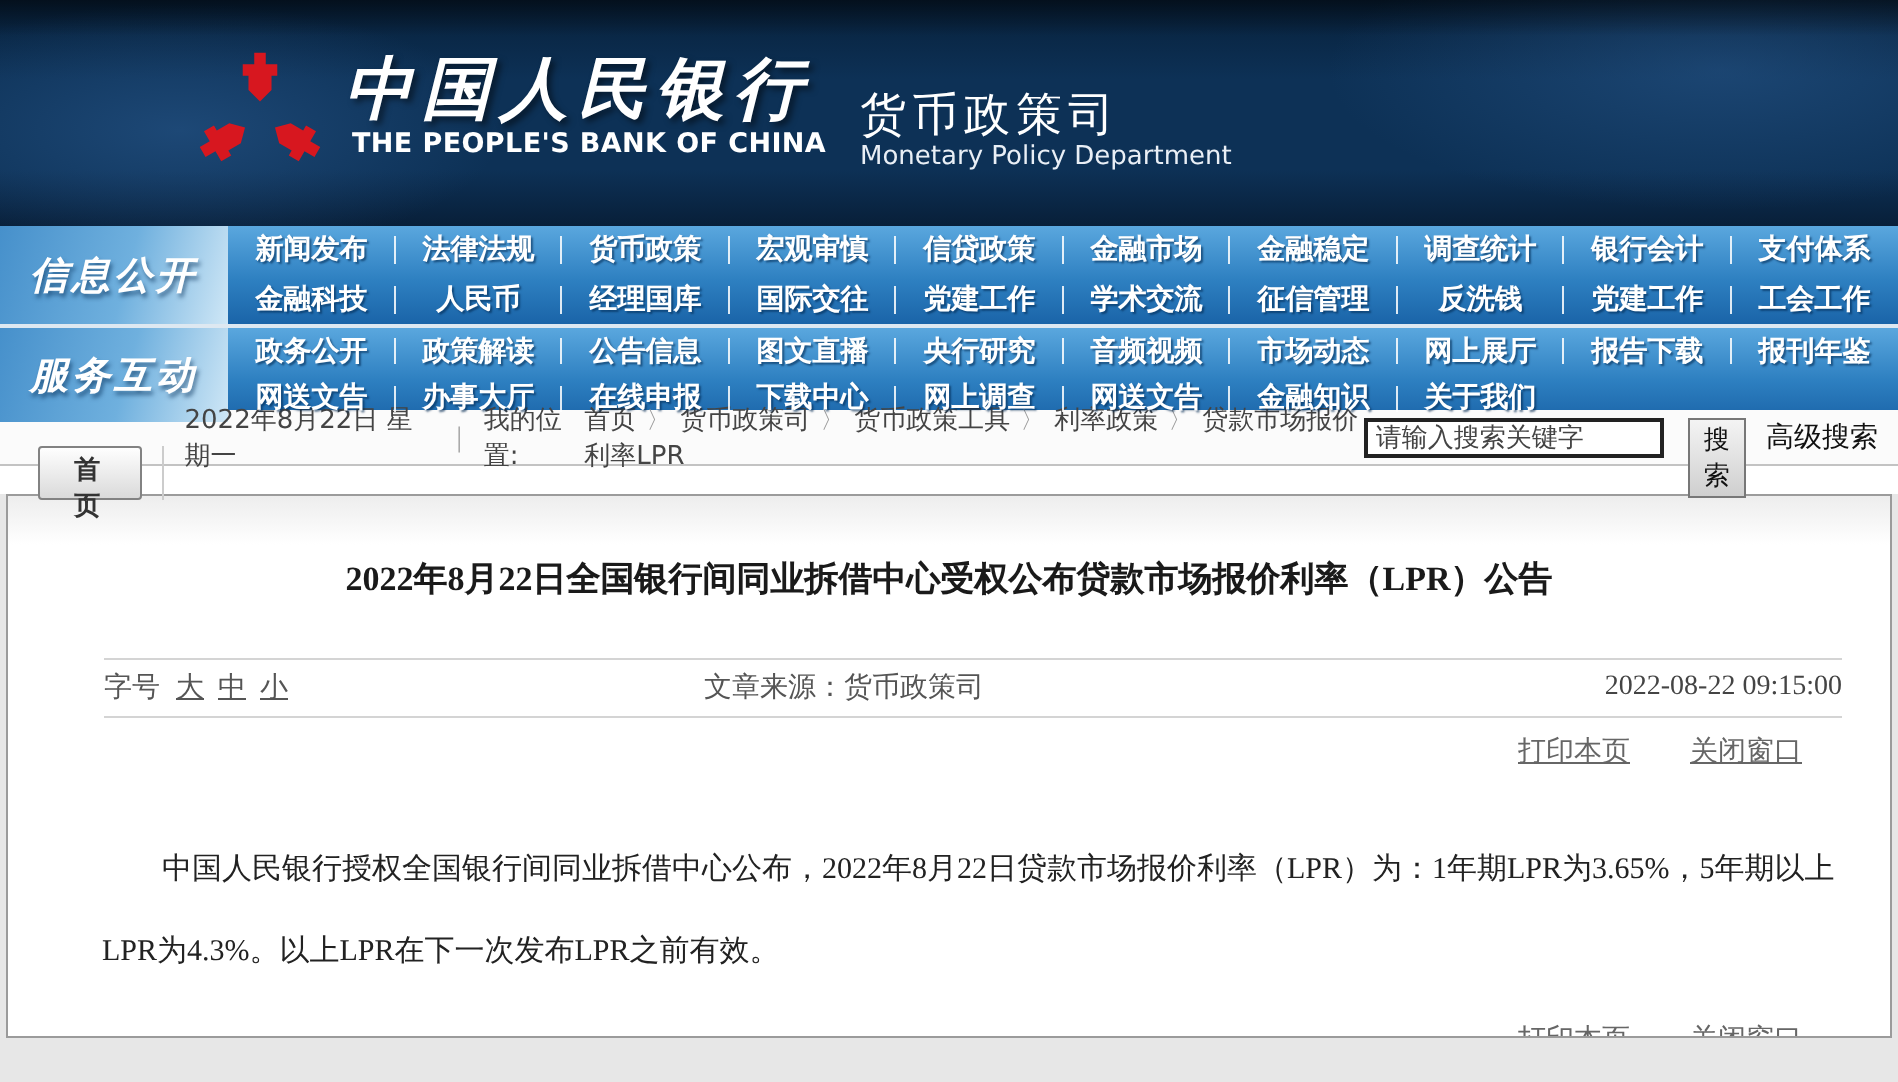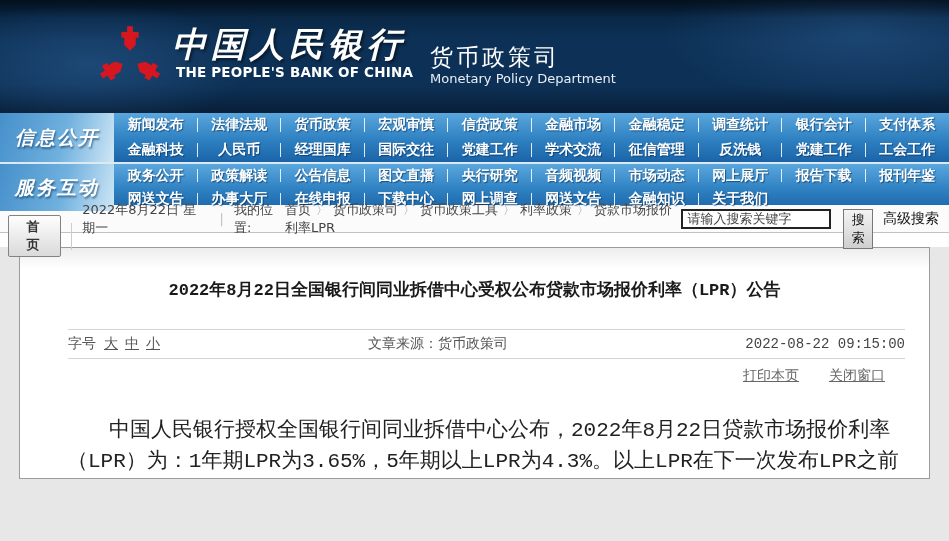--- a/index.html
+++ b/index.html
@@ -38,21 +38,21 @@
     grid-template-rows:1fr 1fr; }
   .cell { position:relative; display:flex; align-items:center; justify-content:center;
     color:#fff; font-size:14px; font-weight:bold; cursor:pointer;
     text-shadow:1px 1px 1px rgba(0,40,80,.6); }
   .cell.sep::after { content:""; position:absolute; right:0; top:22%; height:56%;
     width:1px; background:rgba(255,255,255,.85); }
 
   
   .crumbbar { height:28px; background:#fbfbfb; border-bottom:1px solid #c3c3c3;
     display:flex; align-items:center; font-size:13px; color:#444; }
-  .home-wrap { height:100%; display:flex; align-items:center; padding:0 10px 0 8px;
+  .home-wrap { height:100%; display:flex; padding:0 10px 0 19px;
     border-right:1px solid #ccc;margin-top:35px; }
   .home-btn { padding:2px 9px; font-size:13px; font-weight:bold; letter-spacing:3px;
     color:#333; border:1px solid #828282; border-radius:2px; cursor:pointer;
     background:linear-gradient(180deg,#fefefe,#dadada); }
   .crumb-date { margin-left:10px; }
   .crumb-pipe { color:#aaa; margin:0 6px; }
   .crumb { cursor:pointer; }
   .crumb-sep { color:#999; margin:0 5px; font-size:12px; }
   .crumb-spacer { flex:1; }
   .search-input { width:150px; height:20px; border:2px solid #222; font-size:13px;
@@ -60,35 +60,35 @@
   .search-input::placeholder { color:#444; opacity:1; }
   .search-btn { margin-left:12px; padding:1px 2px; font-size:13px; color:#111;
     border:1px solid #777; background:linear-gradient(180deg,#f4f4f4,#cfcfcf);
     cursor:pointer;margin-top:20px; }
   .adv-search { margin:0 10px 0 10px; font-size:14px; color:#111; cursor:pointer;
     white-space:nowrap; }
 
   .white-gap { height:14px; background:#fff; }
 
   
-  .card { margin:0 19px; height:232px; background:#fff; border:1px solid #9b9b9b;
-    overflow:hidden; font-family:Liberation Mono, monospace; color:#333;
+  .card { margin:0 3px; height:272px; background:#fff; border:1px solid #9b9b9b;
+    overflow:hidden; font-family:Liberation Serif, serif; color:#333;
     background:linear-gradient(180deg,#ededed 0%, #ffffff 9%); }
   .article-title { margin-top:30px; text-align:center; font-size:17px; font-weight:bold;
     color:#1a1a1a; }
   .meta { position:relative; margin:28px 24px 0 48px; height:30px;
     border-top:1px solid #d4d4d4; border-bottom:1px solid #d4d4d4;
     display:flex; align-items:center; font-size:14px; color:#555; }
   .fs-label { margin-right:8px; }
   .fs-link { margin-right:7px; text-decoration:underline; cursor:pointer; color:#555; }
   .meta-center { position:absolute; left:300px; }
   .meta-right { margin-left:auto; color:#444; }
   .actions { display:flex; justify-content:flex-end; gap:30px; margin:8px 44px 0 0;text-align:right; }
   .action-link { font-size:14px; color:#666; text-decoration:underline; cursor:pointer; }
-  .article-body { margin:30px 26px 0 47px; font-size:21px; line-height:31px;
+  .article-body { margin:30px 26px 0 47px; font-size:15px; line-height:41px;
     color:#222; text-indent:2em; }
   .actions.bottom { margin-top:14px; }
 </style>
 </head>
 <body>
 
 <div class="header">
   <svg class="logo" viewBox="0 0 100 100">
     <g>
       <path d="M46 6h8v8h8v8h-4v10l-8 8-8-8V22h-4v-8h8z"></path>

